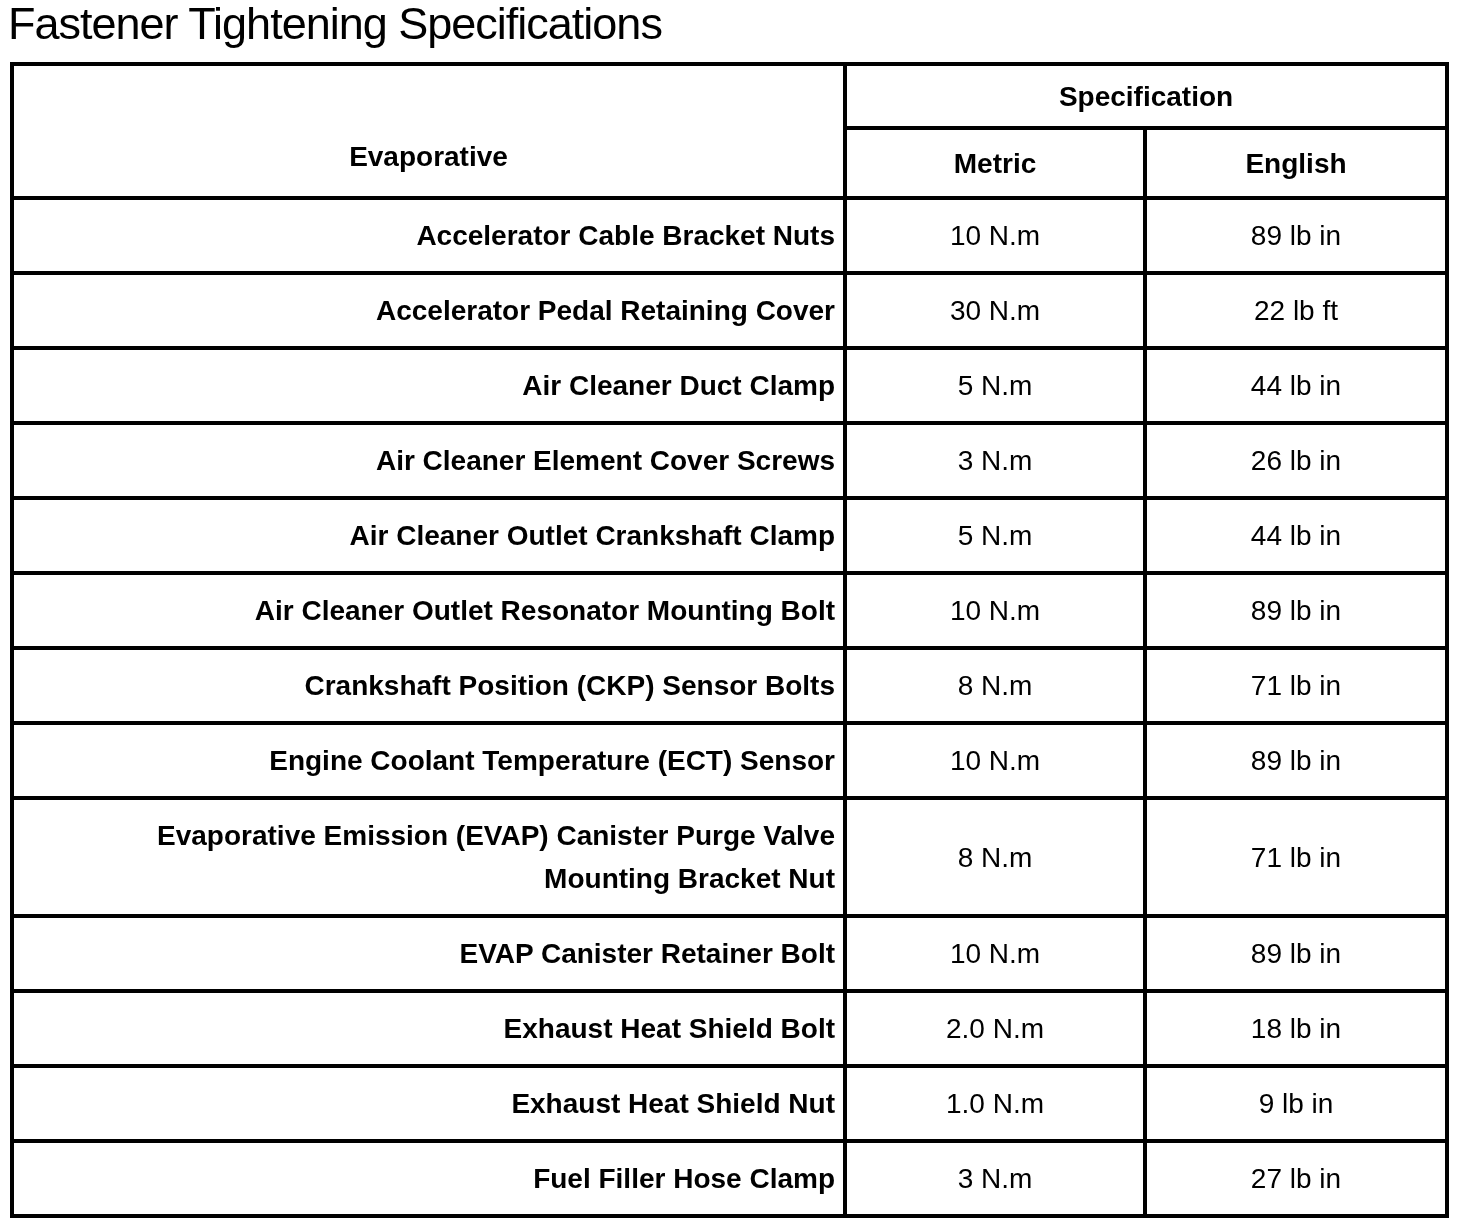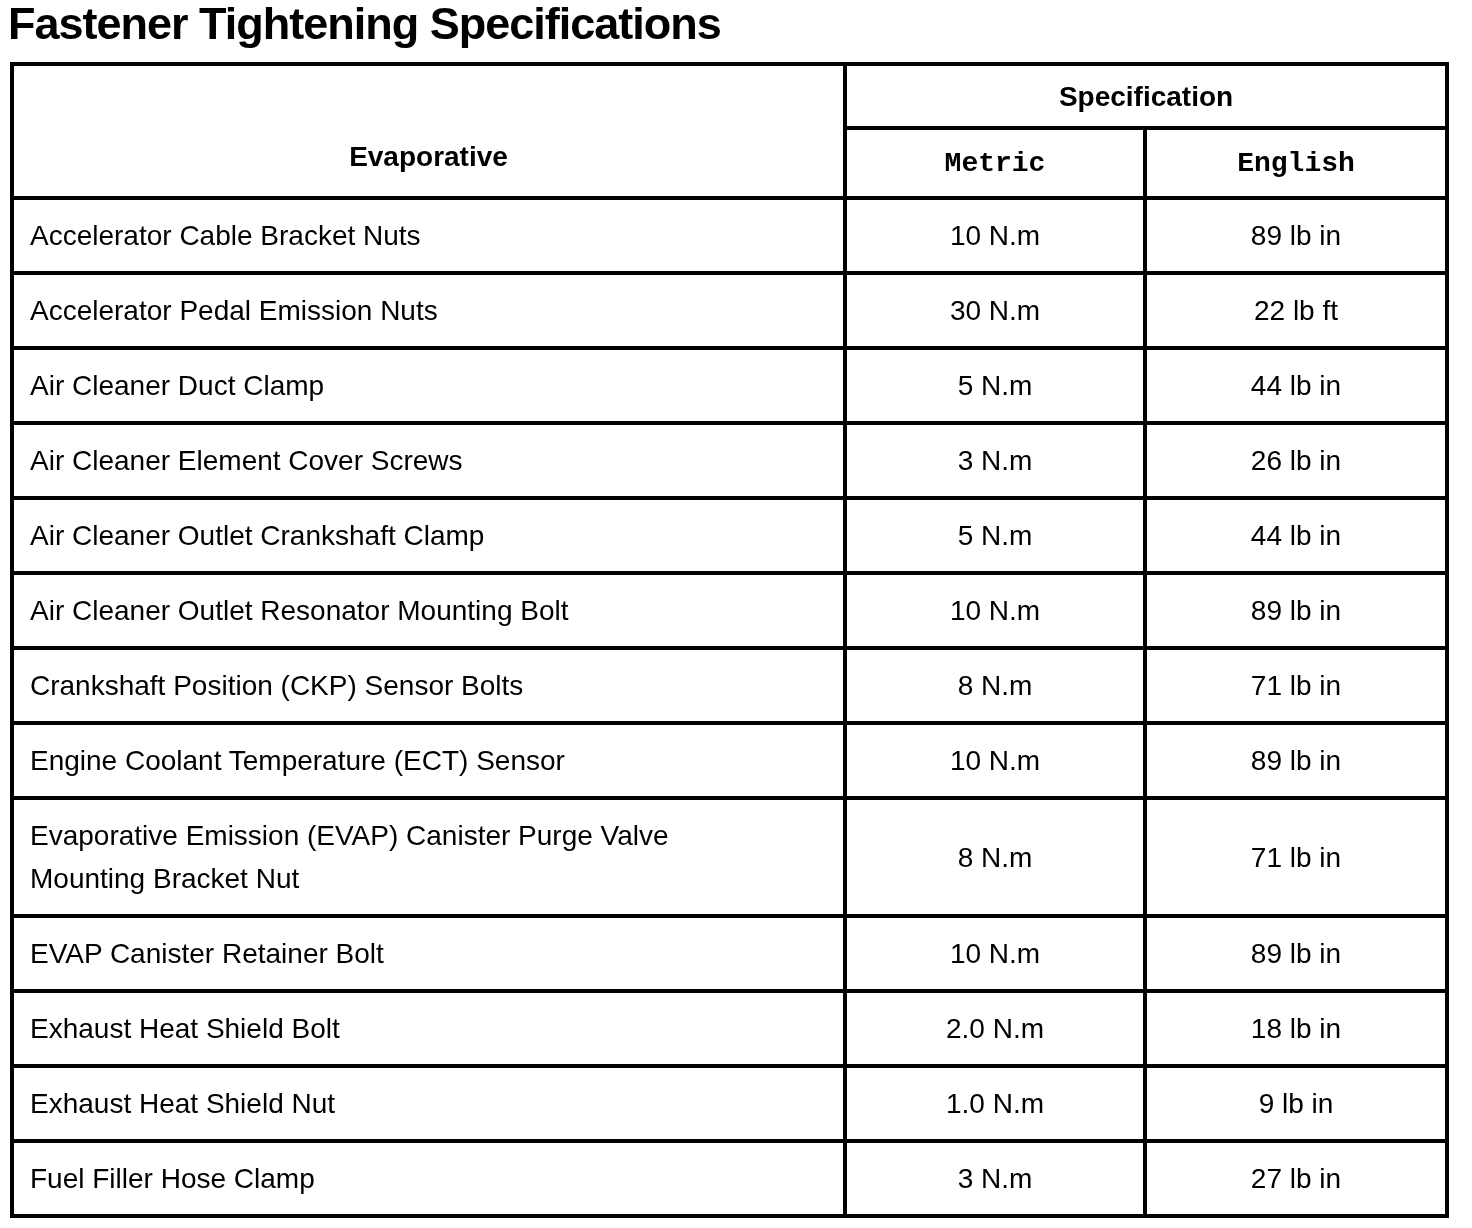--- a/index.html
+++ b/index.html
@@ -11,21 +11,21 @@
     height: 1228px;
     font-family: "Liberation Sans", sans-serif;
     color: #000000;
   }
   .page {
     padding: 0 0 0 10px;
     width: 1472px;
   }
   .doc-title {
     font-size: 45px;
-    font-weight: bold;
+    font-weight: normal;
     line-height: 1.05;
     margin: 0 0 15px -2px;
     letter-spacing: -1px;
     white-space: nowrap;
   }
   table.spec-table {
     border-collapse: collapse;
     table-layout: fixed;
     width: 1435px;
   }
@@ -38,32 +38,33 @@
     line-height: 43px;
     padding: 14px 8px;
     overflow: hidden;
   }
   thead th {
     font-weight: bold;
     text-align: center;
     padding: 0 8px;
   }
   th.spec-header { height: 64px; vertical-align: middle; }
-  tr.subhead th { height: 70px; vertical-align: middle; font-family: Liberation Mono, monospace; }
+  tr.subhead th { height: 70px; vertical-align: middle; }
   th.app-header {
     vertical-align: bottom;
     text-align: center;
     padding-bottom: 18px;
   }
   tbody tr { height: 75px; }
   td.app-cell {
-    text-align: left;
+    text-align: right;
     padding-left: 16px;
     white-space: pre-line;
     vertical-align: middle;
+    font-weight: bold;
   }
   td.metric-cell, td.english-cell {
     text-align: center;
     vertical-align: middle;
     white-space: nowrap;
   }
 </style>
 </head>
 <body>
 
@@ -86,21 +87,21 @@
         <th>English</th>
       </tr>
     </thead>
     <tbody>
         <tr>
           <td class="app-cell">Accelerator Cable Bracket Nuts</td>
           <td class="metric-cell">10 N.m</td>
           <td class="english-cell">89 lb in</td>
         </tr>
         <tr>
-          <td class="app-cell">Accelerator Pedal Emission Nuts</td>
+          <td class="app-cell">Accelerator Pedal Retaining Cover</td>
           <td class="metric-cell">30 N.m</td>
           <td class="english-cell">22 lb ft</td>
         </tr>
         <tr>
           <td class="app-cell">Air Cleaner Duct Clamp</td>
           <td class="metric-cell">5 N.m</td>
           <td class="english-cell">44 lb in</td>
         </tr>
         <tr>
           <td class="app-cell">Air Cleaner Element Cover Screws</td>

